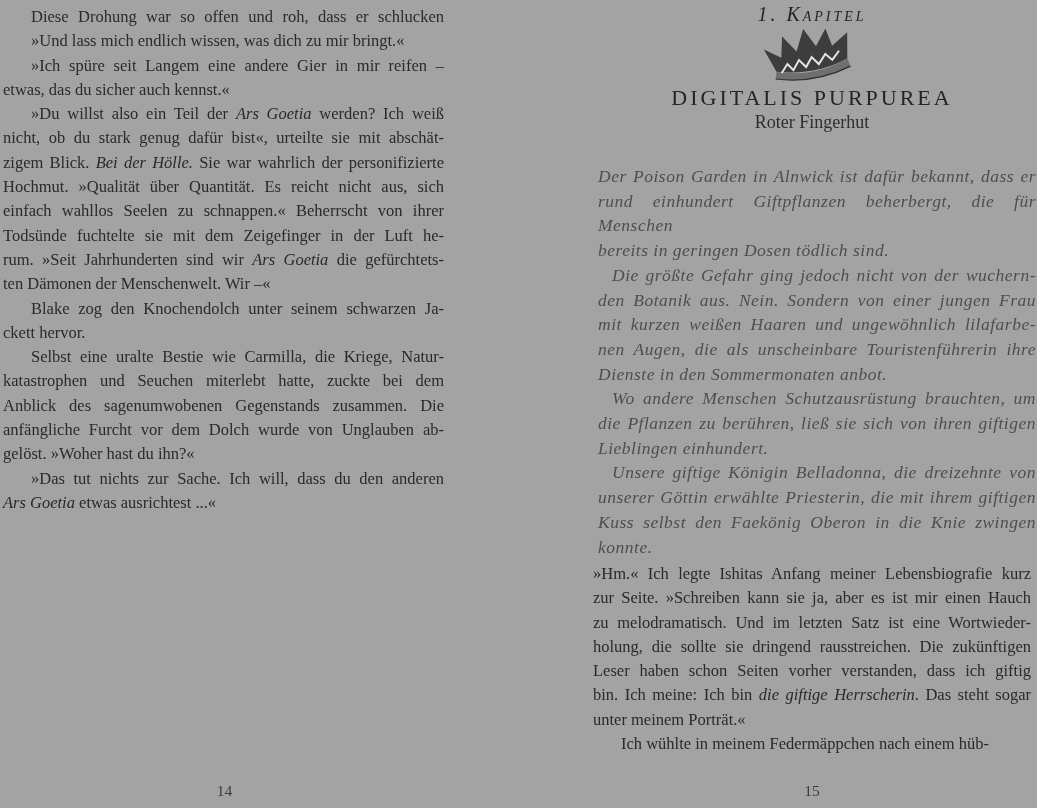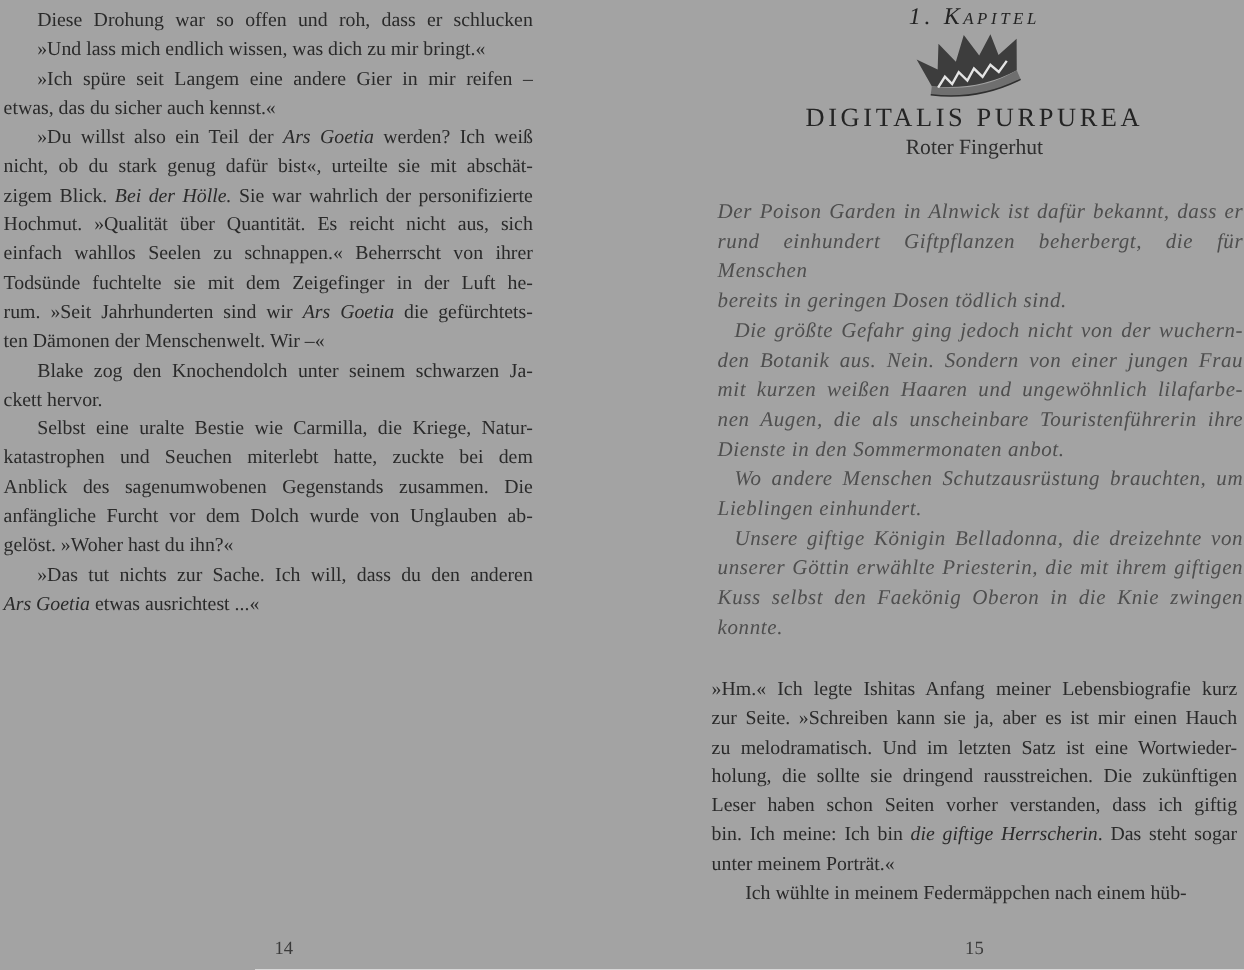--- a/index.html
+++ b/index.html
@@ -77,21 +77,21 @@
     color: #2e2e2e;
   }
   .page-number {
     position: absolute;
     top: 782px;
     width: 441px;
     text-align: center;
     font-size: 15.5px;
     color: #3a3a3a;
   }
-  #pn-left  { left: 16px; }
+  #pn-left  { left: 4px; }
   #pn-right { left: 593px; width: 438px; }
   em { font-style: italic; }
 </style>
 </head>
 <body>
 
 <div class="spread">
 
   <div class="bodycol" id="left-text">
       <div class="tline ind">Diese Drohung war so offen und roh, dass er schlucken</div>
@@ -138,20 +138,21 @@
   <div id="script-text">
       <div class="tline">Der Poison Garden in Alnwick ist dafür bekannt, dass er</div>
       <div class="tline">rund einhundert Giftpflanzen beherbergt, die für Menschen</div>
       <div class="tline last">bereits in geringen Dosen tödlich sind.</div>
       <div class="tline ind">Die größte Gefahr ging jedoch nicht von der wuchern-</div>
       <div class="tline">den Botanik aus. Nein. Sondern von einer jungen Frau</div>
       <div class="tline">mit kurzen weißen Haaren und ungewöhnlich lilafarbe-</div>
       <div class="tline">nen Augen, die als unscheinbare Touristenführerin ihre</div>
       <div class="tline last">Dienste in den Sommermonaten anbot.</div>
       <div class="tline ind">Wo andere Menschen Schutzausrüstung brauchten, um</div>
+      <div class="tline">die Pflanzen zu berühren, ließ sie sich von ihren giftigen</div>
       <div class="tline last">Lieblingen einhundert.</div>
       <div class="tline ind">Unsere giftige Königin Belladonna, die dreizehnte von</div>
       <div class="tline">unserer Göttin erwählte Priesterin, die mit ihrem giftigen</div>
       <div class="tline">Kuss selbst den Faekönig Oberon in die Knie zwingen</div>
       <div class="tline last">konnte.</div>
     </div>
 
   <div class="bodycol" id="right-text">
       <div class="tline">»Hm.« Ich legte Ishitas Anfang meiner Lebensbiografie kurz</div>
       <div class="tline">zur Seite. »Schreiben kann sie ja, aber es ist mir einen Hauch</div>

